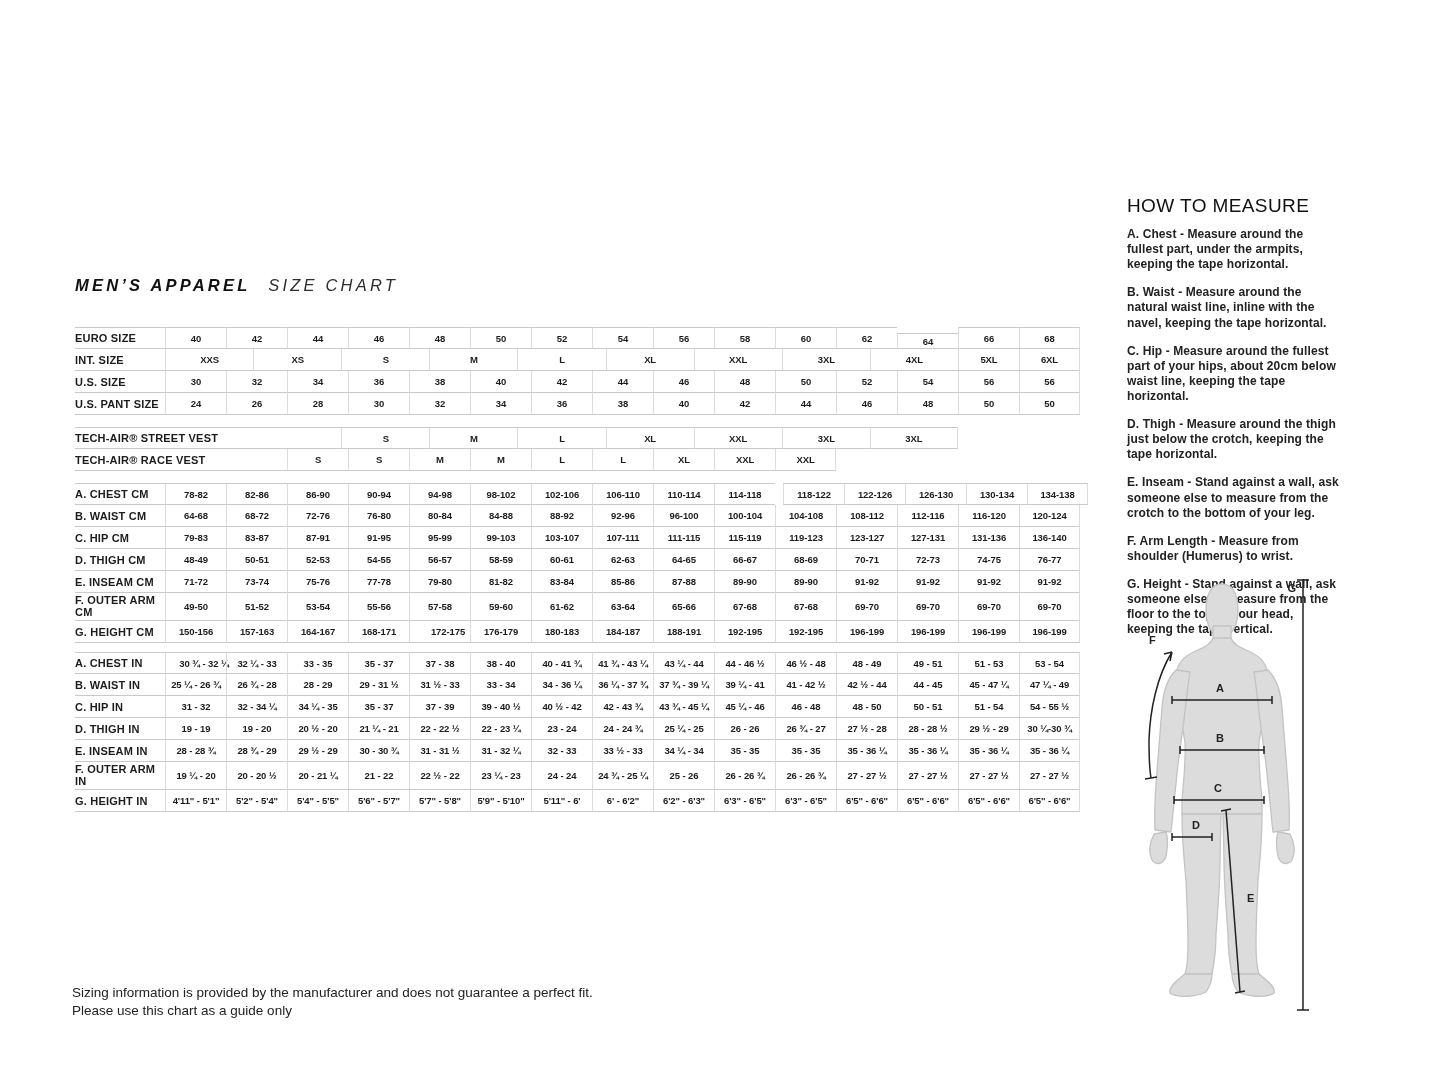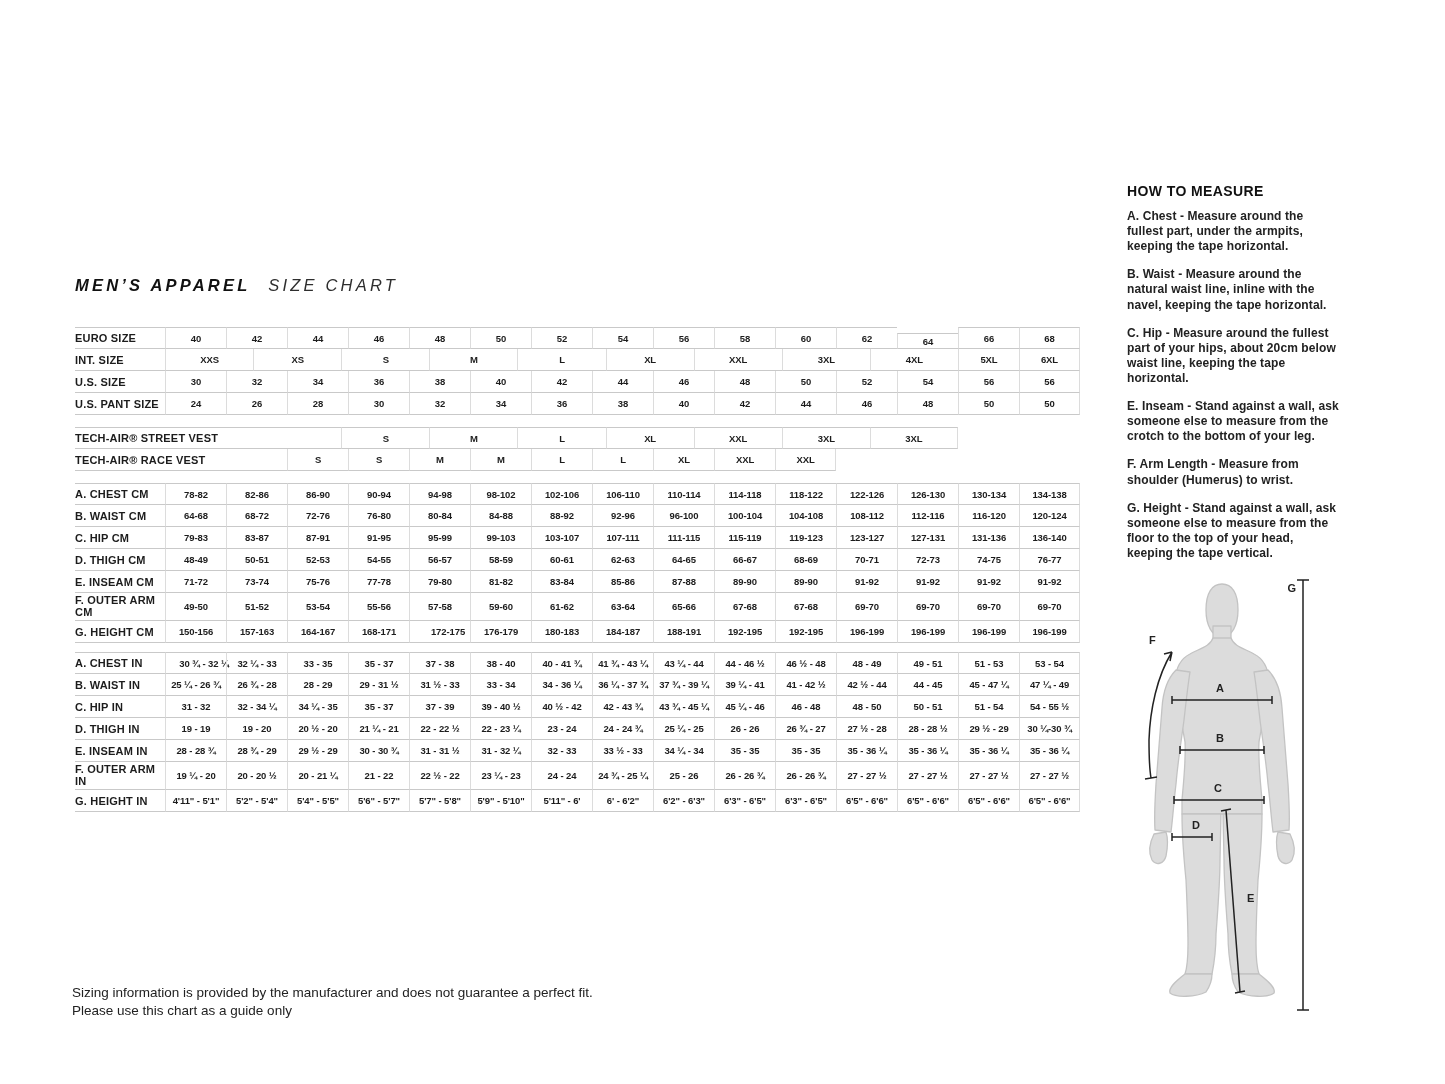--- a/index.html
+++ b/index.html
@@ -19,21 +19,21 @@
   .t-cell{box-sizing:border-box;display:flex;align-items:center;justify-content:center;
           font-weight:700;font-size:9.5px;white-space:nowrap;color:#1c1c1c;letter-spacing:-0.1px;}
   .t-label{width:90px;flex:0 0 90px;justify-content:flex-start;font-size:11px;letter-spacing:0.2px;overflow:visible;z-index:2;}
   .t-label.wrap{white-space:normal;line-height:1.05;}
   .bb{border-bottom:1px solid #c9c9c9;}
   .tb{border-top:1px solid #c9c9c9;}
   .vl{border-left:1px solid #dcdcdc;}
   .vr{border-right:1px solid #dcdcdc;}
   
   .measure-panel{position:absolute;left:1127px;top:183px;width:214px;}
-  .measure-title{font-size:14px;font-weight:700;letter-spacing:0.4px;color:#111;margin:0 0 10px 0;}
+  .measure-title{font-size:19px;font-weight:400;letter-spacing:0.4px;color:#111;margin:12px 0 10px 0;}
   .measure-panel p{font-size:12px;font-weight:700;color:#222;line-height:1.26;margin:0 0 13px 0;letter-spacing:0.1px;}
   
   .figure{position:absolute;left:1140px;top:572px;}
   
   .disclaimer{position:absolute;left:72px;top:984px;font-size:13.5px;color:#222;line-height:1.35;font-weight:400;}
 </style>
 </head>
 <body>
 
 <div class="page">
@@ -155,21 +155,21 @@
           <div class="t-cell t-val vl bb tb" style="width: 61px; flex: 0 0 61px;">78-82</div>
           <div class="t-cell t-val vl bb tb" style="width: 61px; flex: 0 0 61px;">82-86</div>
           <div class="t-cell t-val vl bb tb" style="width: 61px; flex: 0 0 61px;">86-90</div>
           <div class="t-cell t-val vl bb tb" style="width: 61px; flex: 0 0 61px;">90-94</div>
           <div class="t-cell t-val vl bb tb" style="width: 61px; flex: 0 0 61px;">94-98</div>
           <div class="t-cell t-val vl bb tb" style="width: 61px; flex: 0 0 61px;">98-102</div>
           <div class="t-cell t-val vl bb tb" style="width: 61px; flex: 0 0 61px;">102-106</div>
           <div class="t-cell t-val vl bb tb" style="width: 61px; flex: 0 0 61px;">106-110</div>
           <div class="t-cell t-val vl bb tb" style="width: 61px; flex: 0 0 61px;">110-114</div>
           <div class="t-cell t-val vl bb tb" style="width: 61px; flex: 0 0 61px;">114-118</div>
-          <div class="t-cell t-val vl bb tb" style="width: 61px; flex: 0 0 61px;">118-122</div>
+          <div class="t-cell t-val vl bb tb" style="width: 61px; flex: 0 0 61px; margin-left: 8px;">118-122</div>
           <div class="t-cell t-val vl bb tb" style="width: 61px; flex: 0 0 61px;">122-126</div>
           <div class="t-cell t-val vl bb tb" style="width: 61px; flex: 0 0 61px;">126-130</div>
           <div class="t-cell t-val vl bb tb" style="width: 61px; flex: 0 0 61px;">130-134</div>
           <div class="t-cell t-val vl vr bb tb" style="width: 61px; flex: 0 0 61px;">134-138</div>
         </div>
         <div class="t-row">
           <div class="t-cell t-label bb">B. WAIST CM</div>
           <div class="t-cell t-val vl bb" style="width: 61px; flex: 0 0 61px;">64-68</div>
           <div class="t-cell t-val vl bb" style="width: 61px; flex: 0 0 61px;">68-72</div>
           <div class="t-cell t-val vl bb" style="width: 61px; flex: 0 0 61px;">72-76</div>
@@ -406,20 +406,21 @@
         </div>
       </div>
     </div>
 
   <div class="measure-panel">
     <h3 class="measure-title">HOW TO MEASURE</h3>
     <div id="measure-items">
         <p>A. Chest - Measure around the fullest part, under the armpits, keeping the tape horizontal.</p>
         <p>B. Waist - Measure around the natural waist line, inline with the navel, keeping the tape horizontal.</p>
         <p>C. Hip - Measure around the fullest part of your hips, about 20cm below waist line, keeping the tape horizontal.</p>
+        <p>D. Thigh - Measure around the thigh just below the crotch, keeping the tape horizontal.</p>
         <p>E. Inseam - Stand against a wall, ask someone else to measure from the crotch to the bottom of your leg.</p>
         <p>F. Arm Length - Measure from shoulder (Humerus) to wrist.</p>
         <p>G. Height - Stand against a wall, ask someone else to measure from the floor to the top of your head, keeping the tape vertical.</p>
       </div>
   </div>
 
   <div class="figure">
     <svg width="215" height="450" viewBox="0 0 215 450">
       <g fill="#dcdcdc" stroke="#c3c3c3" stroke-width="1.3" stroke-linejoin="round">
         <path d="M66,38 C66,21 72,12 82,12 C92,12 98,21 98,38 C98,53 92,65 82,65 C72,65 66,53 66,38 Z"></path>

